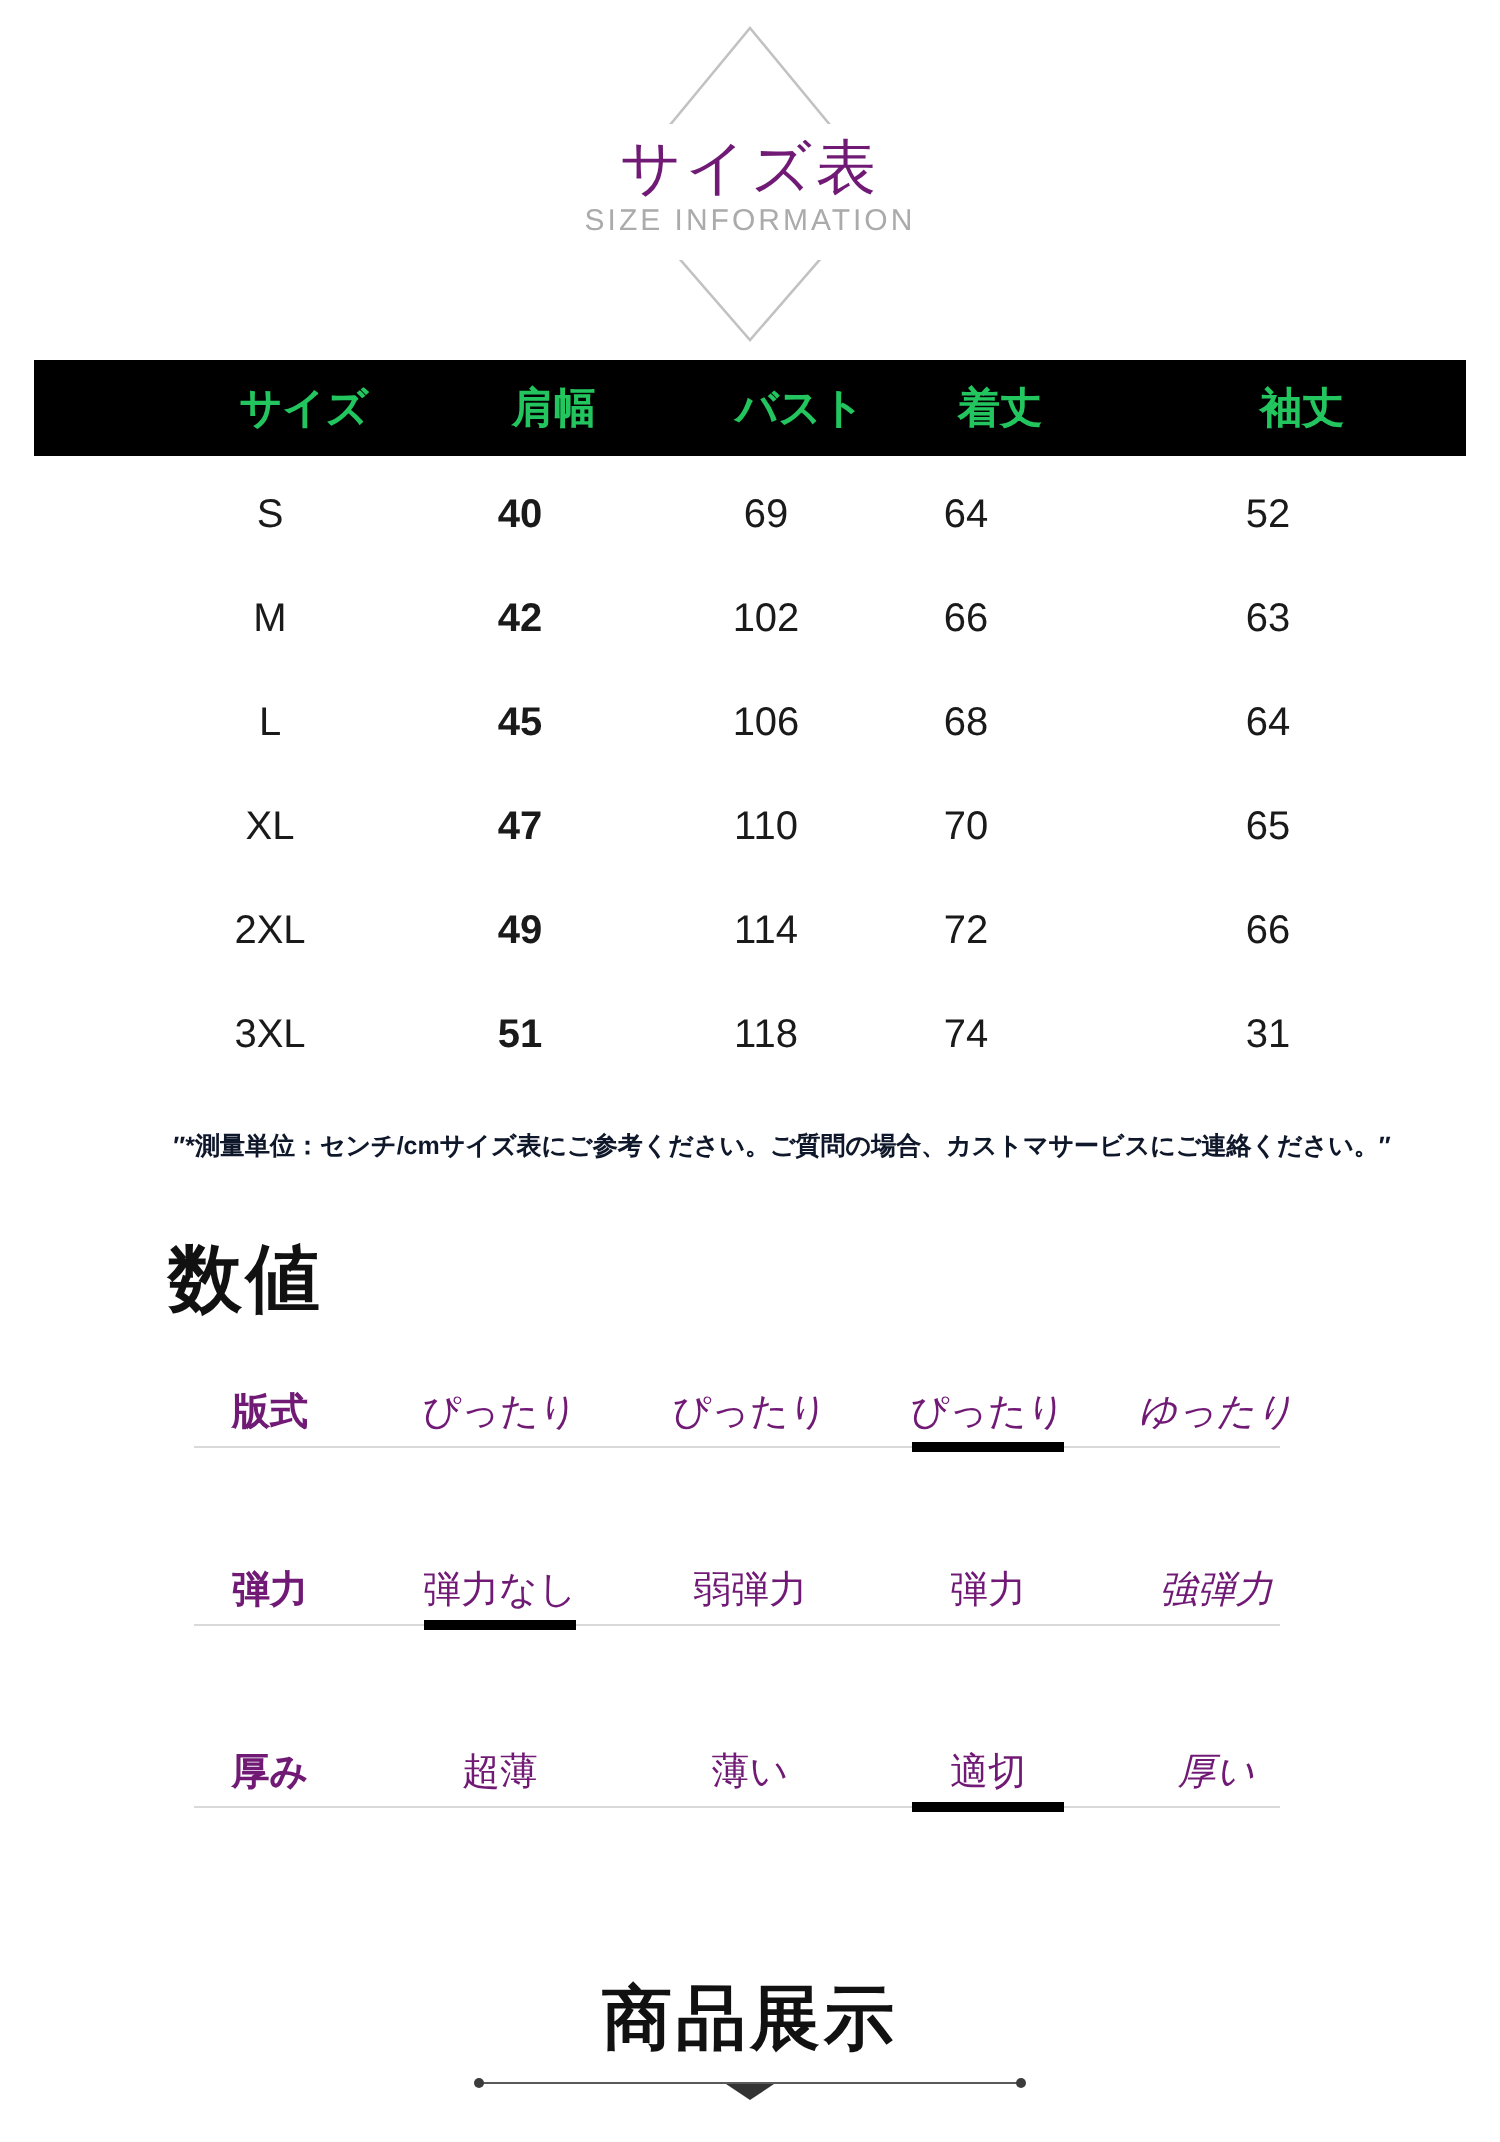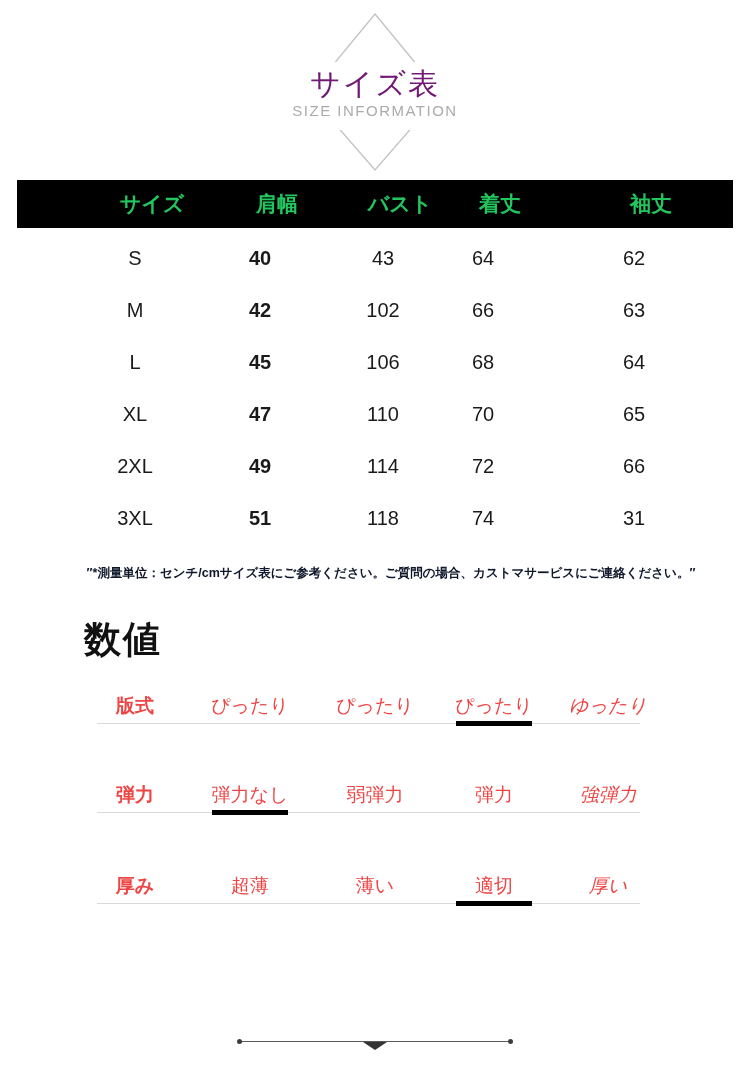--- a/index.html
+++ b/index.html
@@ -56,21 +56,21 @@
     font-size: 37px; font-weight: 600; color: #111111;
     letter-spacing: 2px; line-height: 48px;
   }
   .spec-row {
     position: absolute; left: 97px; width: 543px; height: 36px;
     border-bottom: 1px solid #d9d9d9;
   }
   .spec-row-1 { top: 688px; } .spec-row-2 { top: 777px; } .spec-row-3 { top: 868px; }
   .spec-row .cell {
     position: absolute; top: 50%; transform: translate(-50%, -50%);
-    font-size: 19px; color: #ef4444; white-space: nowrap;
+    font-size: 19px; color: #701a75; white-space: nowrap;
   }
   .s1 { left: 38px; font-weight: bold; } .s2 { left: 153px; } .s3 { left: 278px; }
   .s4 { left: 397px; } .s5 { left: 511px; font-style: italic; }
   .sel-underline {
     position: absolute; bottom: -3px; width: 76px; height: 5px;
     background: #000000; transform: translateX(-50%);
   }
   .u2 { left: 153px; } .u4 { left: 397px; }
 
   
@@ -116,23 +116,23 @@
     <span class="cell c2">肩幅</span>
     <span class="cell c3">バスト</span>
     <span class="cell c4">着丈</span>
     <span class="cell c5">袖丈</span>
   </div>
 
   <div class="size-body">
     <div class="size-row">
       <span class="cell c1">S</span>
       <span class="cell c2">40</span>
-      <span class="cell c3">43</span>
+      <span class="cell c3">69</span>
       <span class="cell c4">64</span>
-      <span class="cell c5">62</span>
+      <span class="cell c5">52</span>
     </div>
     <div class="size-row">
       <span class="cell c1">M</span>
       <span class="cell c2">42</span>
       <span class="cell c3">102</span>
       <span class="cell c4">66</span>
       <span class="cell c5">63</span>
     </div>
     <div class="size-row">
       <span class="cell c1">L</span>
@@ -188,20 +188,21 @@
 
   <div class="spec-row spec-row-3">
     <span class="cell s1">厚み</span>
     <span class="cell s2">超薄</span>
     <span class="cell s3">薄い</span>
     <span class="cell s4">適切</span>
     <span class="cell s5">厚い</span>
     <span class="sel-underline u4"></span>
   </div>
 
+  <div class="display-heading">商品展示</div>
   <div class="display-rule">
     <span class="line"></span>
     <span class="dot dot-left"></span>
     <span class="dot dot-right"></span>
     <span class="tri"></span>
   </div>
 
 </div>
 
 </body></html>

